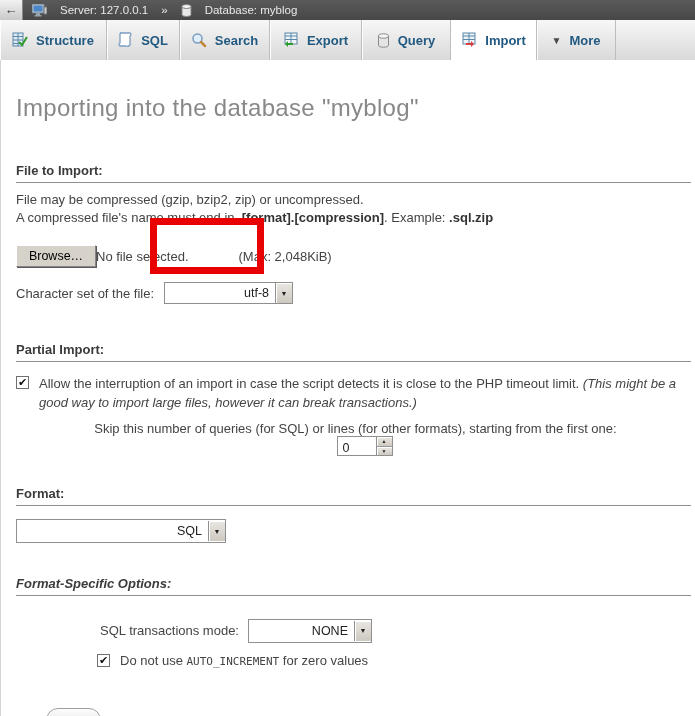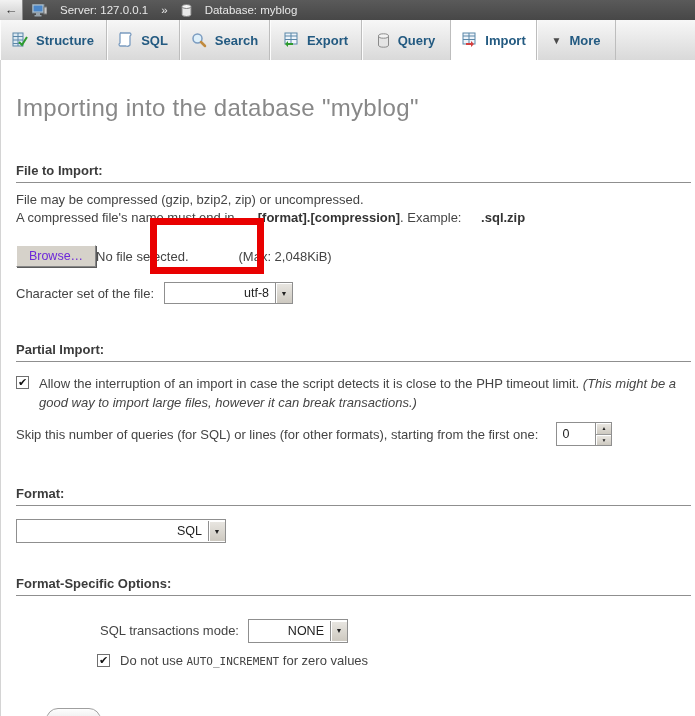--- a/index.html
+++ b/index.html
@@ -41,64 +41,64 @@
   .content { padding:0 0 0 15px; border-left:1px solid #d4d4d4; height:656px; position:relative; }
   h1.page-title { font-size:24px; font-weight:normal; color:#888; padding-top:34px; letter-spacing:.3px; }
 
   .sect-head {
     font-weight:bold; font-size:13px; color:#3b3b3b;
     padding-bottom:4px; border-bottom:1px solid #8f8f8f; margin-right:4px;
   }
   .mt-file { margin-top:41px; }
   .mt-partial { margin-top:37px; }
   .mt-format { margin-top:39px; }
-  .mt-fso { margin-top:33px; }
+  .mt-fso { margin-top:33px;font-style:italic; }
 
   .desc { margin-top:8px; line-height:18px; color:#444; }
-  .desc b { color:#333;margin-left:16px; }
+  .desc b { color:#333; }
 
   .row { display:flex; align-items:center; }
   .browse-row { margin-top:16px; height:26px; }
   .lbl-w { width:148px; flex:0 0 auto; }
   .btn-classic {
     width:80px; height:22px; background:#d6d2ca;
     border:1px solid #868686; border-top-color:#fff; border-left-color:#fff;
-    box-shadow:1px 1px 0 #5a5a5a; font-size:12.5px; color:#6d28d9; cursor:pointer;
+    box-shadow:1px 1px 0 #5a5a5a; font-size:12.5px; color:#000000; cursor:pointer;
     font-family:"Liberation Sans",sans-serif;
   }
   .nofile { }
   .maxsize { margin-left:50px; }
   .charset-row { margin-top:12px; height:24px; }
 
   
   .sel {
     display:inline-flex; align-items:center; height:22px; background:#fff;
     border:1px solid #8f8f8f; cursor:pointer;
   }
   .sel .val { padding:0 6px; font-size:12.5px; color:#222; flex:1 1 auto; white-space:nowrap; overflow:hidden;text-align:right; }
   .sel .arrow {
     width:17px; height:20px; flex:0 0 auto; background:linear-gradient(#e9e7e2,#cdc9c0);
     border-left:1px solid #8f8f8f; box-shadow:inset 1px 1px 0 #fff;
     display:flex; align-items:center; justify-content:center; font-size:7px; color:#222;
   }
   .sel-charset { width:129px; }
   .sel-format  { width:210px; height:24px; }
-  .sel-compat  { width:100px; height:24px; }
+  .sel-compat  { width:124px; height:24px; }
 
   
   .cb {
     width:13px; height:13px; background:#fff; border:1px solid #6f6f6f; flex:0 0 auto;
     font-size:11px; line-height:11px; text-align:center; color:#111; cursor:pointer;
   }
   .cb-para { margin-top:12px; display:flex; align-items:flex-start; gap:10px; padding-right:8px; }
   .cb-para .cb { margin-top:2px; }
   .cb-para .txt { line-height:19px; }
   .cb-para .txt i { color:#444; }
 
-  .skip-row { margin-top:9px; height:26px; }
+  .skip-row { margin-top:9px; height:26px;flex-direction:column; }
   .spin {
     display:inline-flex; margin-left:18px; width:56px; height:24px;
     border:1px solid #8f8f8f; background:#fff; align-items:stretch;
   }
   .spin .num { flex:1; font-size:12.5px; padding:4px 0 0 5px; color:#222; }
   .spin .btns { width:16px; display:flex; flex-direction:column; border-left:1px solid #8f8f8f; }
   .spin .sb {
     flex:1; background:linear-gradient(#ece9e4,#cdc9c0); font-size:5px; color:#222;
     display:flex; align-items:center; justify-content:center; cursor:pointer;
     box-shadow:inset 1px 1px 0 #fff;

